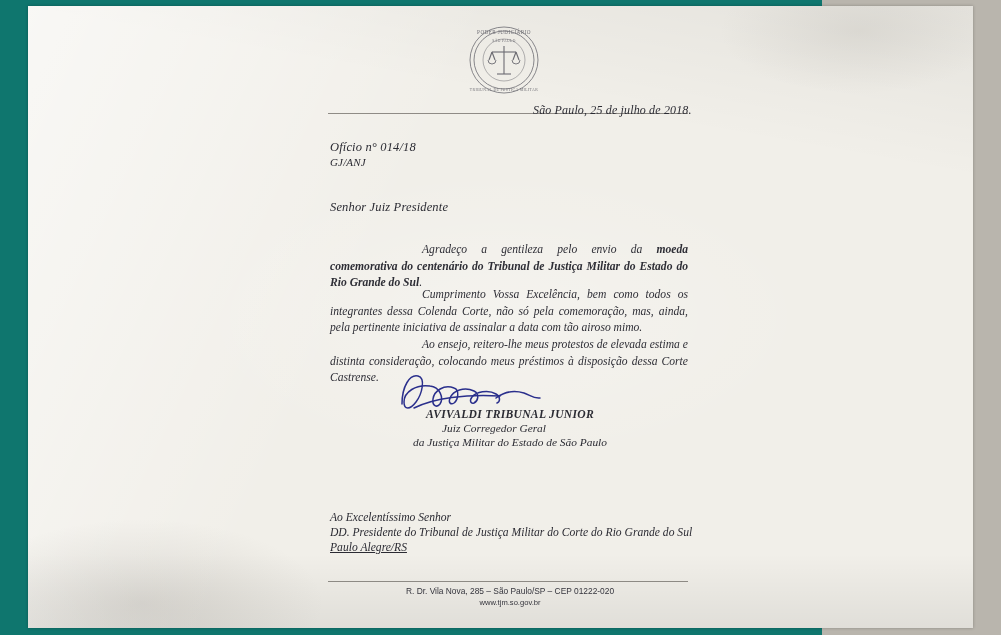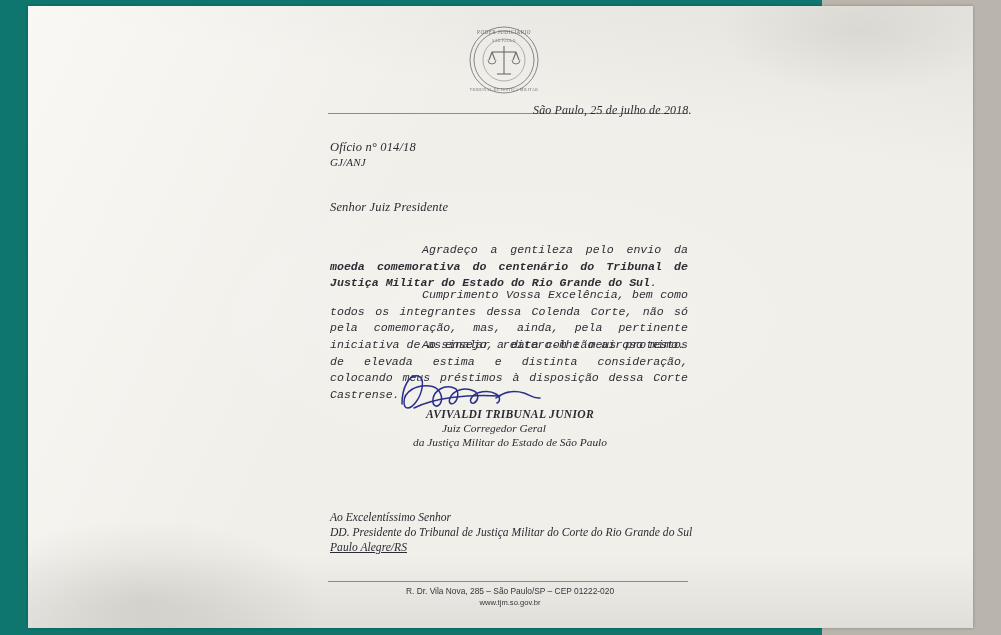--- a/index.html
+++ b/index.html
@@ -97,21 +97,20 @@
 
   .para {
     position: absolute;
     left: 302px;
     width: 358px;
     text-align: justify;
     font-style: italic;
     font-size: 11.6px;
     line-height: 16.5px;
     color: #2e2e36;
-    font-family: Liberation Mono, monospace;
   }
   #para1 { top: 236px; }
   #para2 { top: 281px; }
   #para3 { top: 331px; }
   .para .ind { display: inline-block; width: 92px; }
   .para b { font-weight: bold; font-style: italic; }
 
   
   #signature {
     position: absolute;

